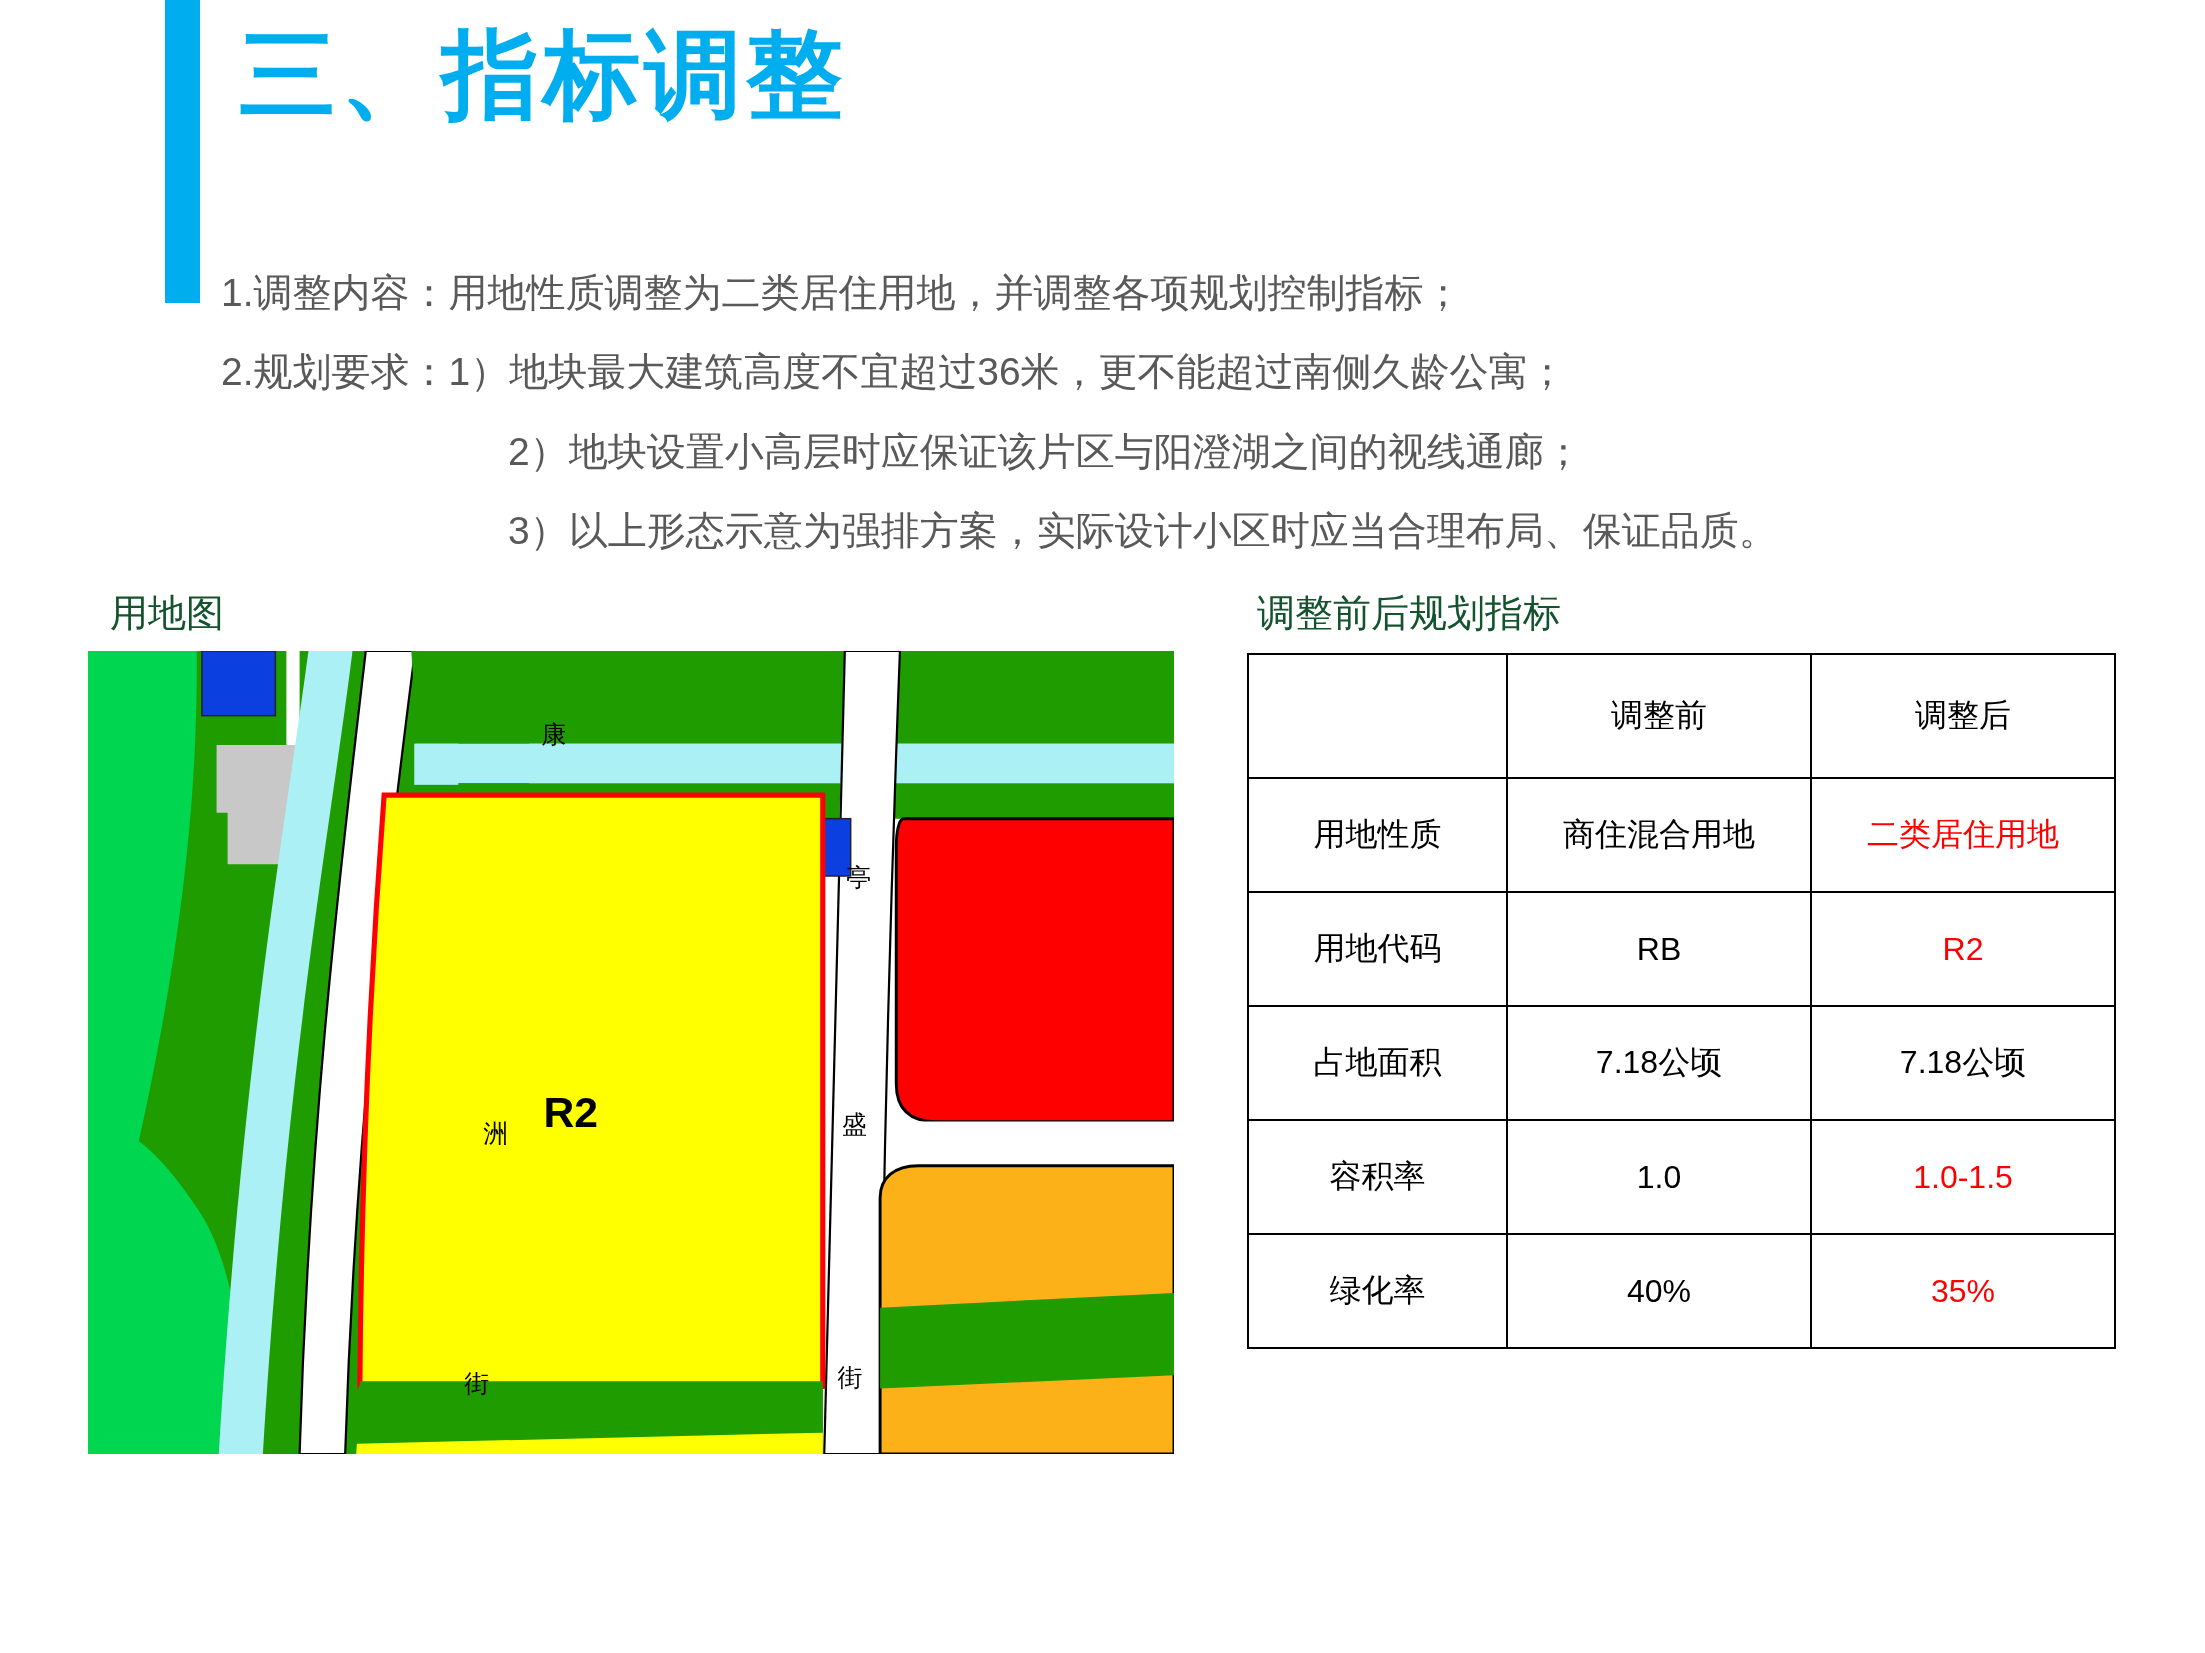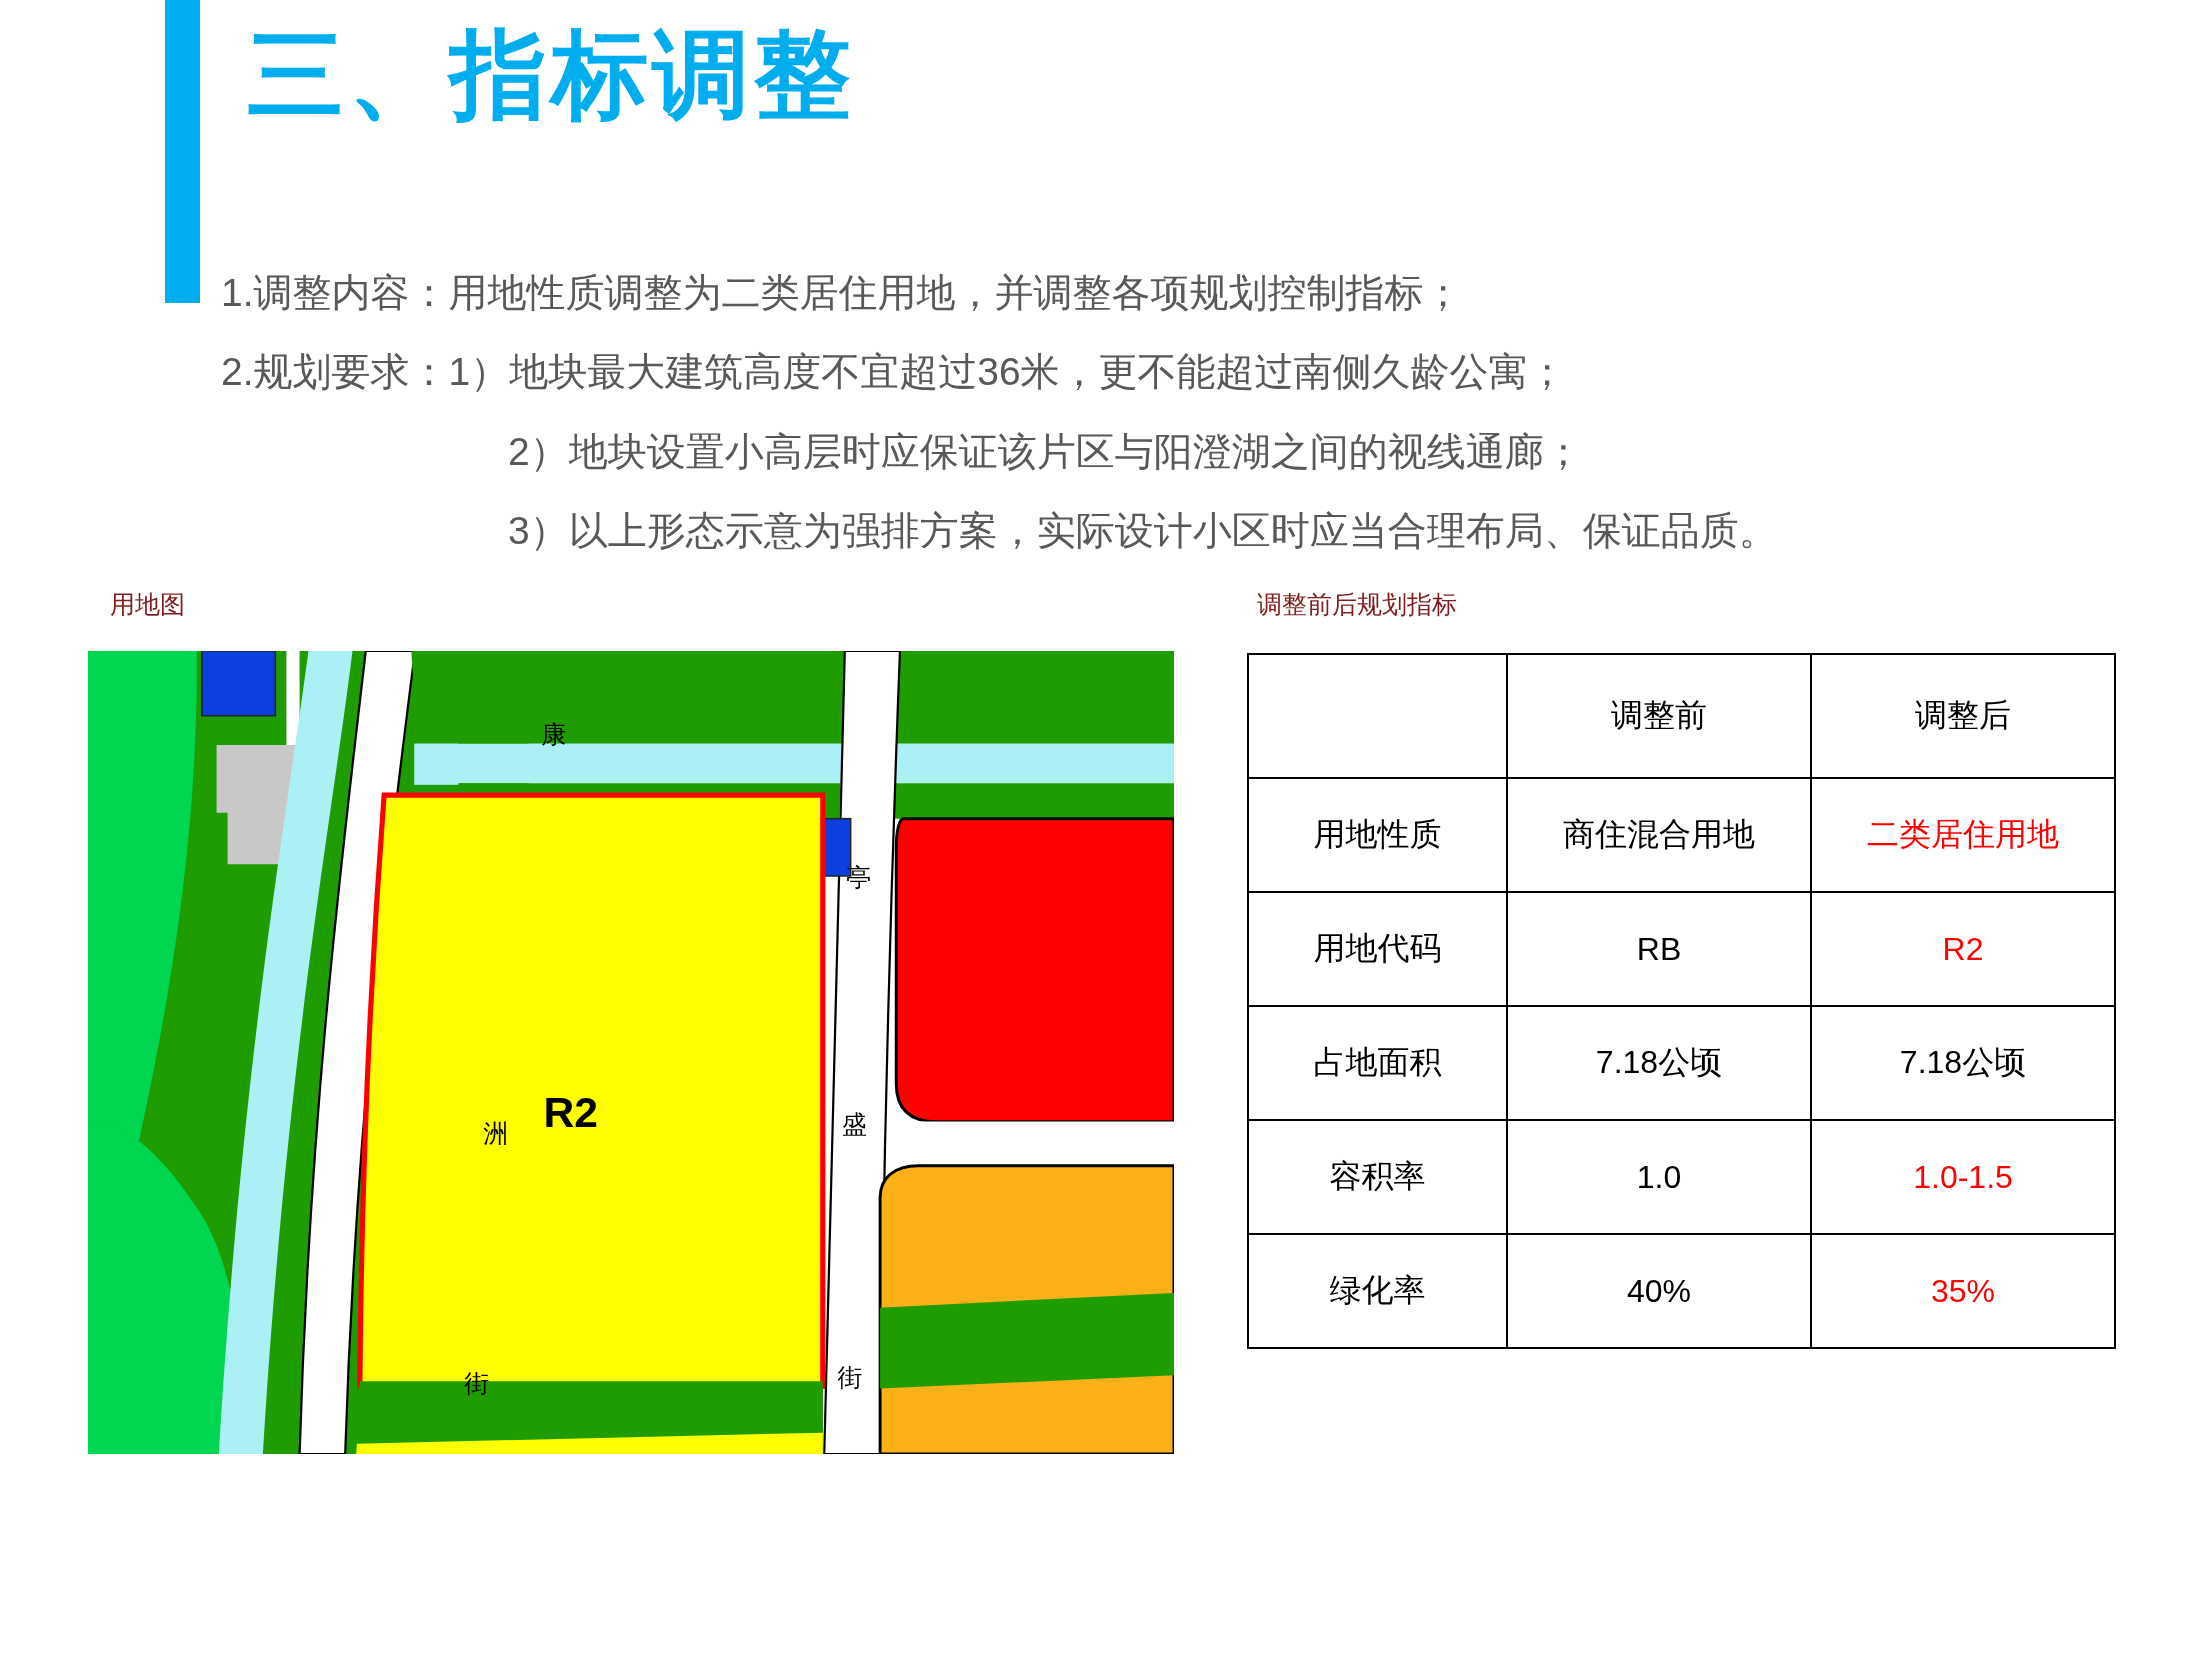--- a/index.html
+++ b/index.html
@@ -9,36 +9,36 @@
     background:#ffffff;
     font-family:"Liberation Sans","DejaVu Sans",sans-serif;
     position:relative;overflow:hidden;
   }
   
   #accent-bar{
     position:absolute;left:165px;top:0;width:35px;height:303px;
     background:#00adef;
   }
   #slide-title{
-    position:absolute;left:247px;top:22px;
+    position:absolute;left:239px;top:22px;
     font-size:97px;line-height:1.1;font-weight:700;
     color:#00adef;letter-spacing:4.4px;
     white-space:nowrap;
   }
   
   #body-text{
     position:absolute;left:221px;top:243px;
     font-size:39px;line-height:1.52;
     color:#595959;white-space:nowrap;
   }
   #body-text .ln{display:block;margin-top:20px;}
   #body-text .indent{padding-left:287px;}
   
   .section-caption{
-    position:absolute;font-size:25px;color:#7f1d1d;white-space:nowrap;text-align:right;
+    position:absolute;font-size:38px;color:#14532d;white-space:nowrap;text-align:right;
   }
   #map-caption{left:110px;top:588px;}
   #table-caption{left:1257px;top:588px;}
 
   
   #map-wrap{
     position:absolute;left:88px;top:651px;width:1086px;height:803px;
     overflow:hidden;background:#ffffff;
   }
   #map-wrap svg{display:block;width:100%;height:100%;}

